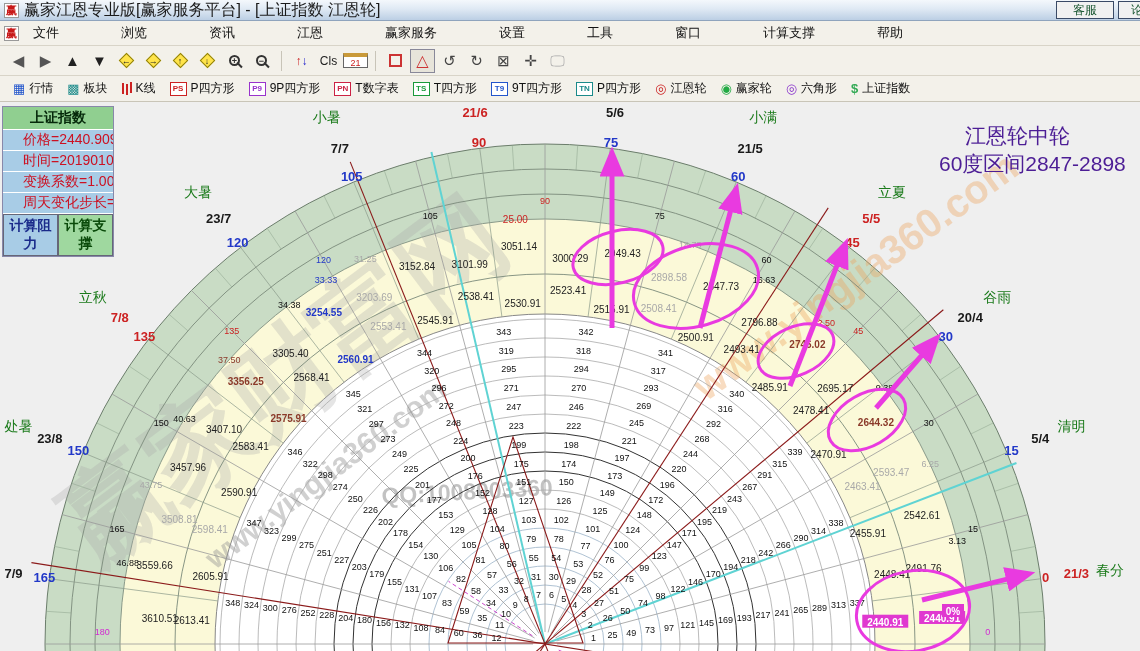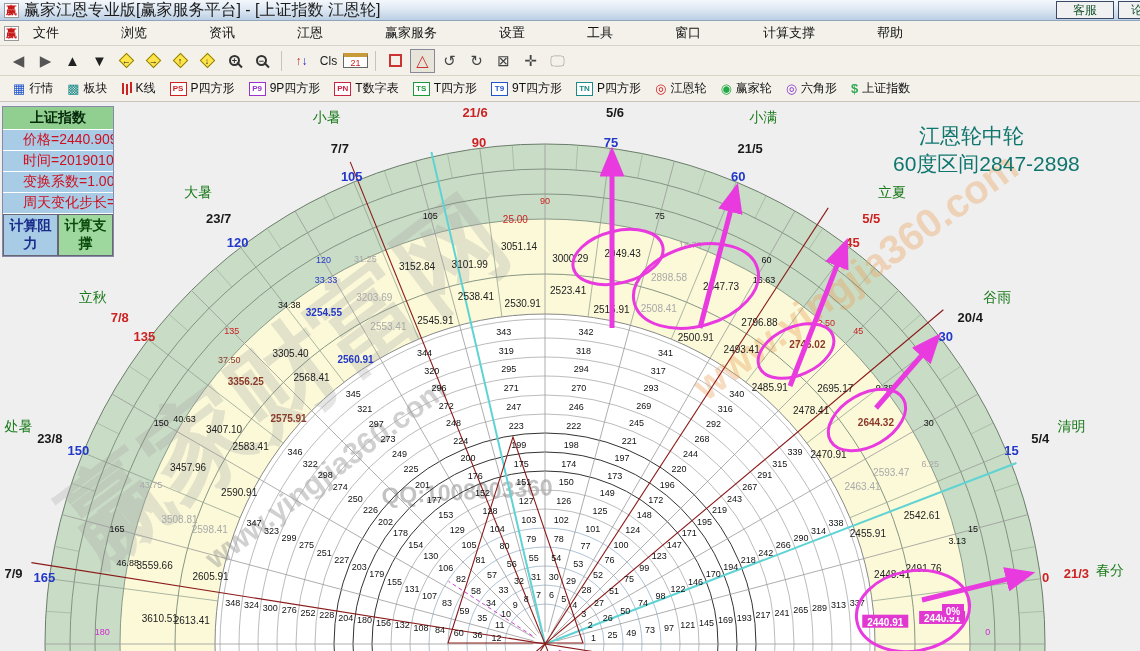--- a/index.html
+++ b/index.html
@@ -51,21 +51,21 @@
   
   .panel{position:absolute;left:2px;top:4px;width:112px;z-index:5;font-size:14px;
     border:1px solid #88a;background:#fff;}
   .panel-h{background:#90cf90;color:#05280a;font-weight:bold;text-align:center;padding:2px 0;border-bottom:1px solid #fff;}
   .prow{background:#a8cce6;color:#cc1122;padding:1px 20px;border-bottom:1px solid #fff;white-space:nowrap;overflow:hidden;}
   .pbtns{display:flex;align-items:flex-end;}
   .pbtn{flex:1;text-align:center;padding:2px 0;font-weight:bold;border:1px solid #667;}
   .pbtn.b1{background:#a8cce6;color:#1a2a8a;}
   .pbtn.b2{background:#9fd89f;color:#0a4a0a;}
   
-  .anno{position:absolute;left:893px;top:20px;z-index:6;color:#0f766e;font-size:21px;line-height:28px;}
+  .anno{position:absolute;left:939px;top:20px;z-index:6;color:#4c1d95;font-size:21px;line-height:28px;}
   .anno div{white-space:nowrap;}
   .anno .l0{margin-left:26px;} .anno .l1{margin-left:10px;}
 </style>
 </head>
 <body>
 
 <div id="app">
 
   <div class="titlebar">
     <span class="app-ico">赢</span>

